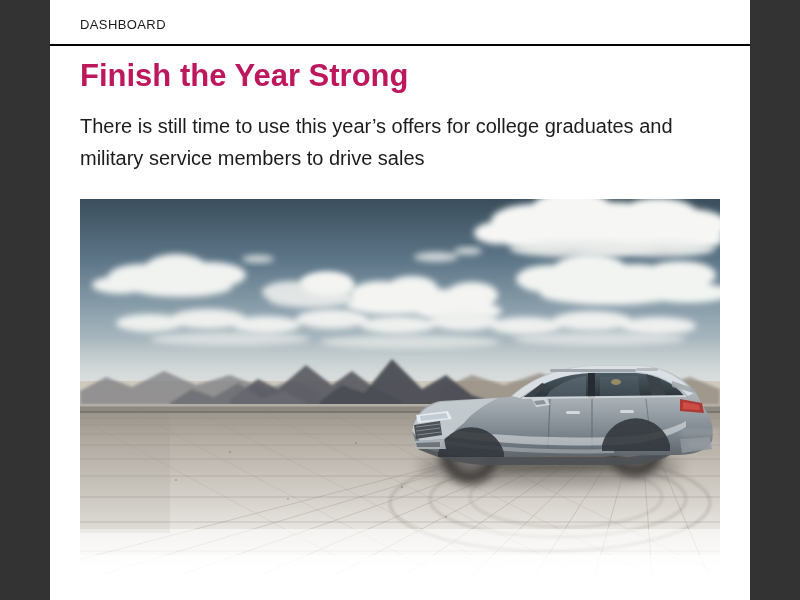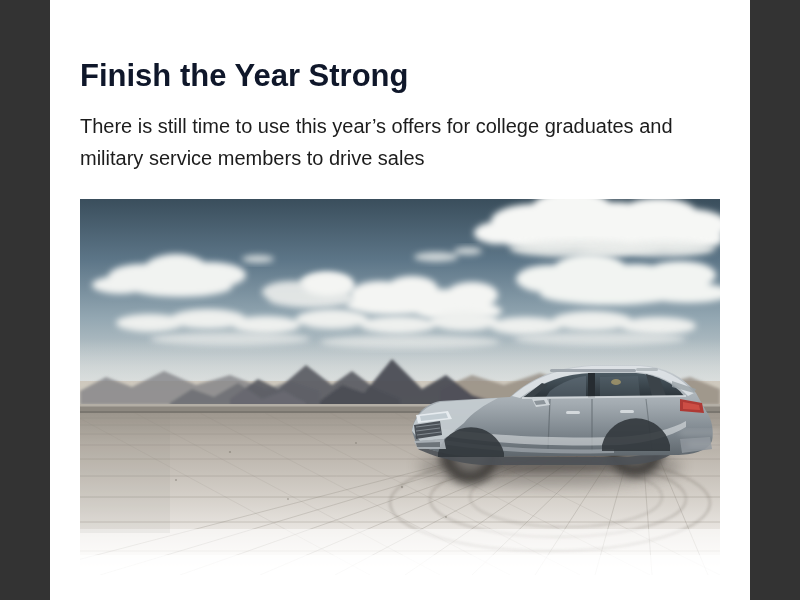--- a/index.html
+++ b/index.html
@@ -63,21 +63,21 @@
   }
 
   
   .headline {
     position: absolute;
     left: 30px;
     top: 57px;
     font-size: 31px;
     line-height: 38px;
     font-weight: bold;
-    color: #0f172a;
+    color: #be185d;
     margin: 0;
     white-space: nowrap;
   }
 
   
   .subhead {
     position: absolute;
     left: 30px;
     top: 110px;
     width: 600px;
@@ -104,20 +104,23 @@
 </head>
 <body>
 
 <div id="app">
 
   <div class="gutter gutter-left"></div>
   <div class="gutter gutter-right"></div>
 
   <div class="card">
 
+    <div class="topbar">
+      <div class="dashboard-label">DASHBOARD</div>
+    </div>
 
     <h1 class="headline">Finish the Year Strong</h1>
 
     <p class="subhead">There is still time to use this year’s offers for college graduates and military service members to drive sales</p>
 
     <div class="hero">
       <svg viewBox="0 0 640 376" preserveAspectRatio="none">
         <defs>
           <linearGradient id="skyGrad" x1="0" y1="0" x2="0" y2="1">
             <stop offset="0" stop-color="#3a4e5c"></stop>

